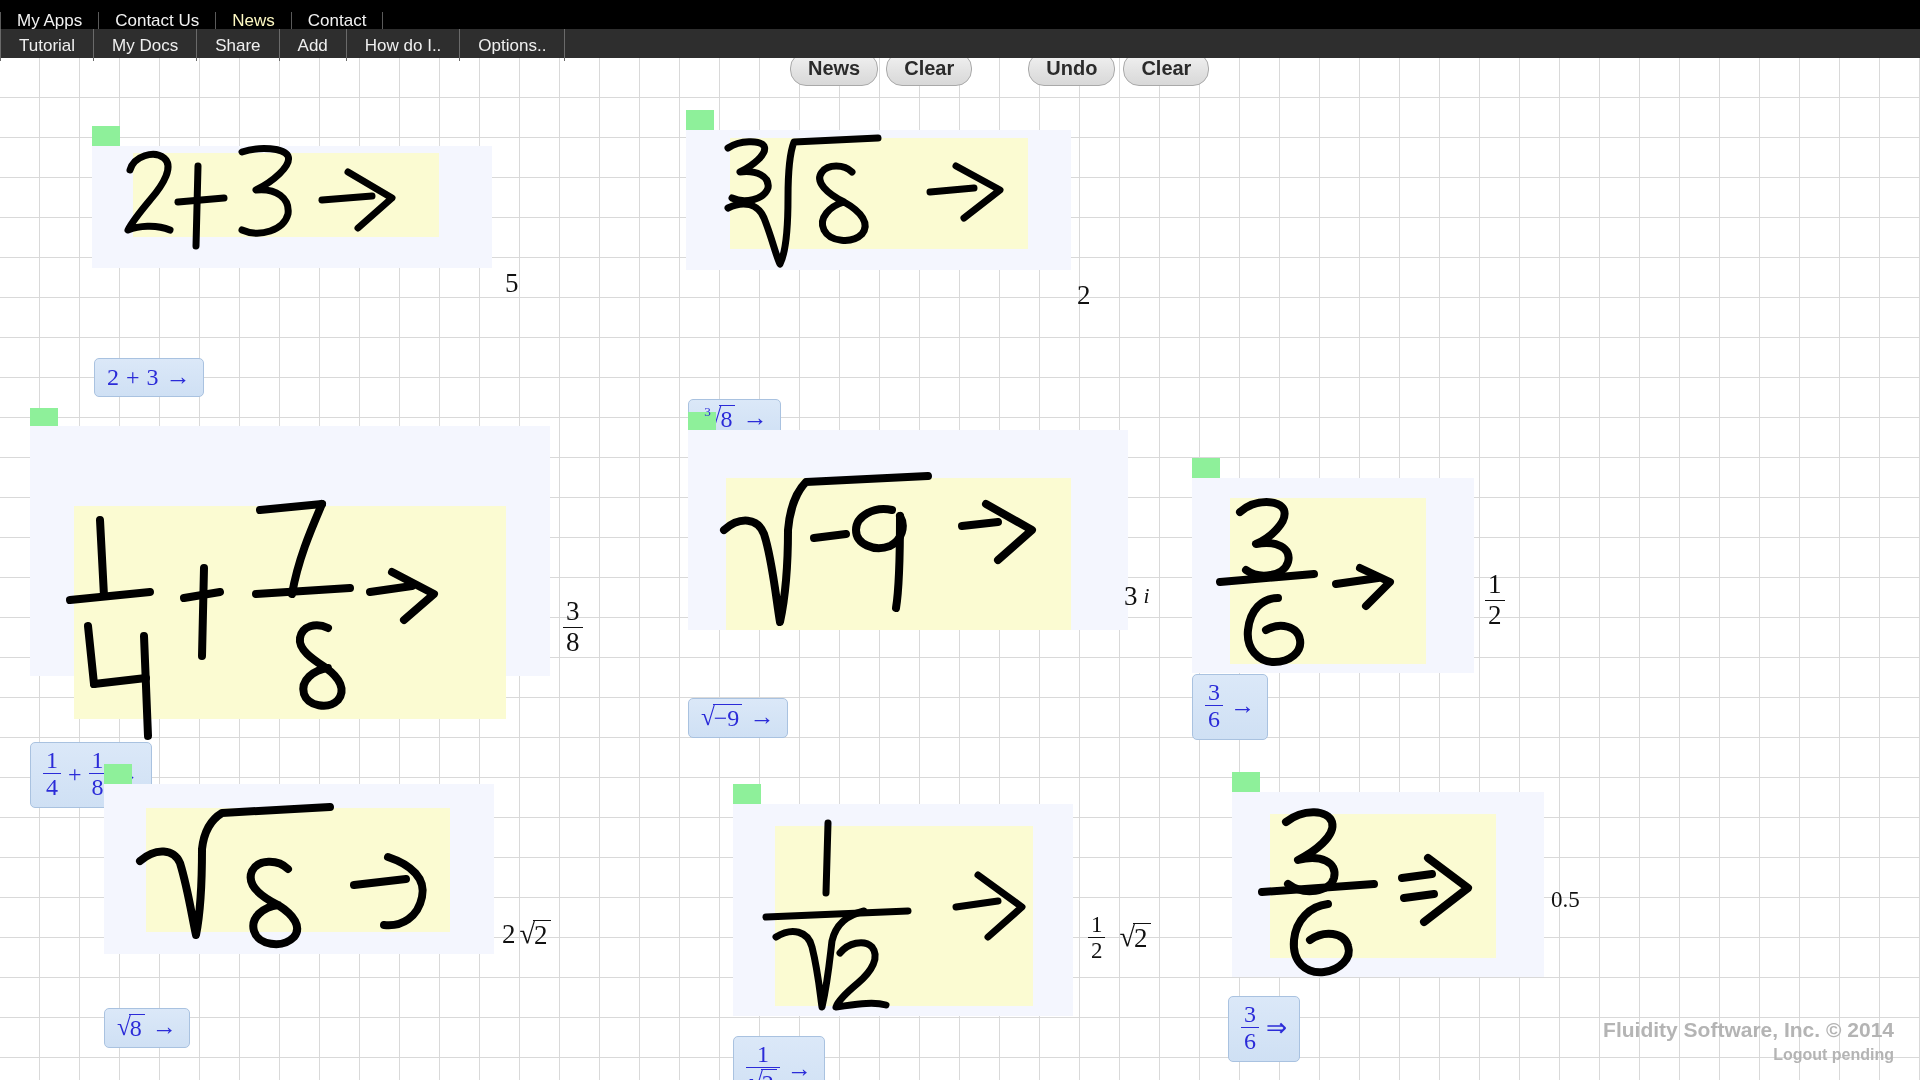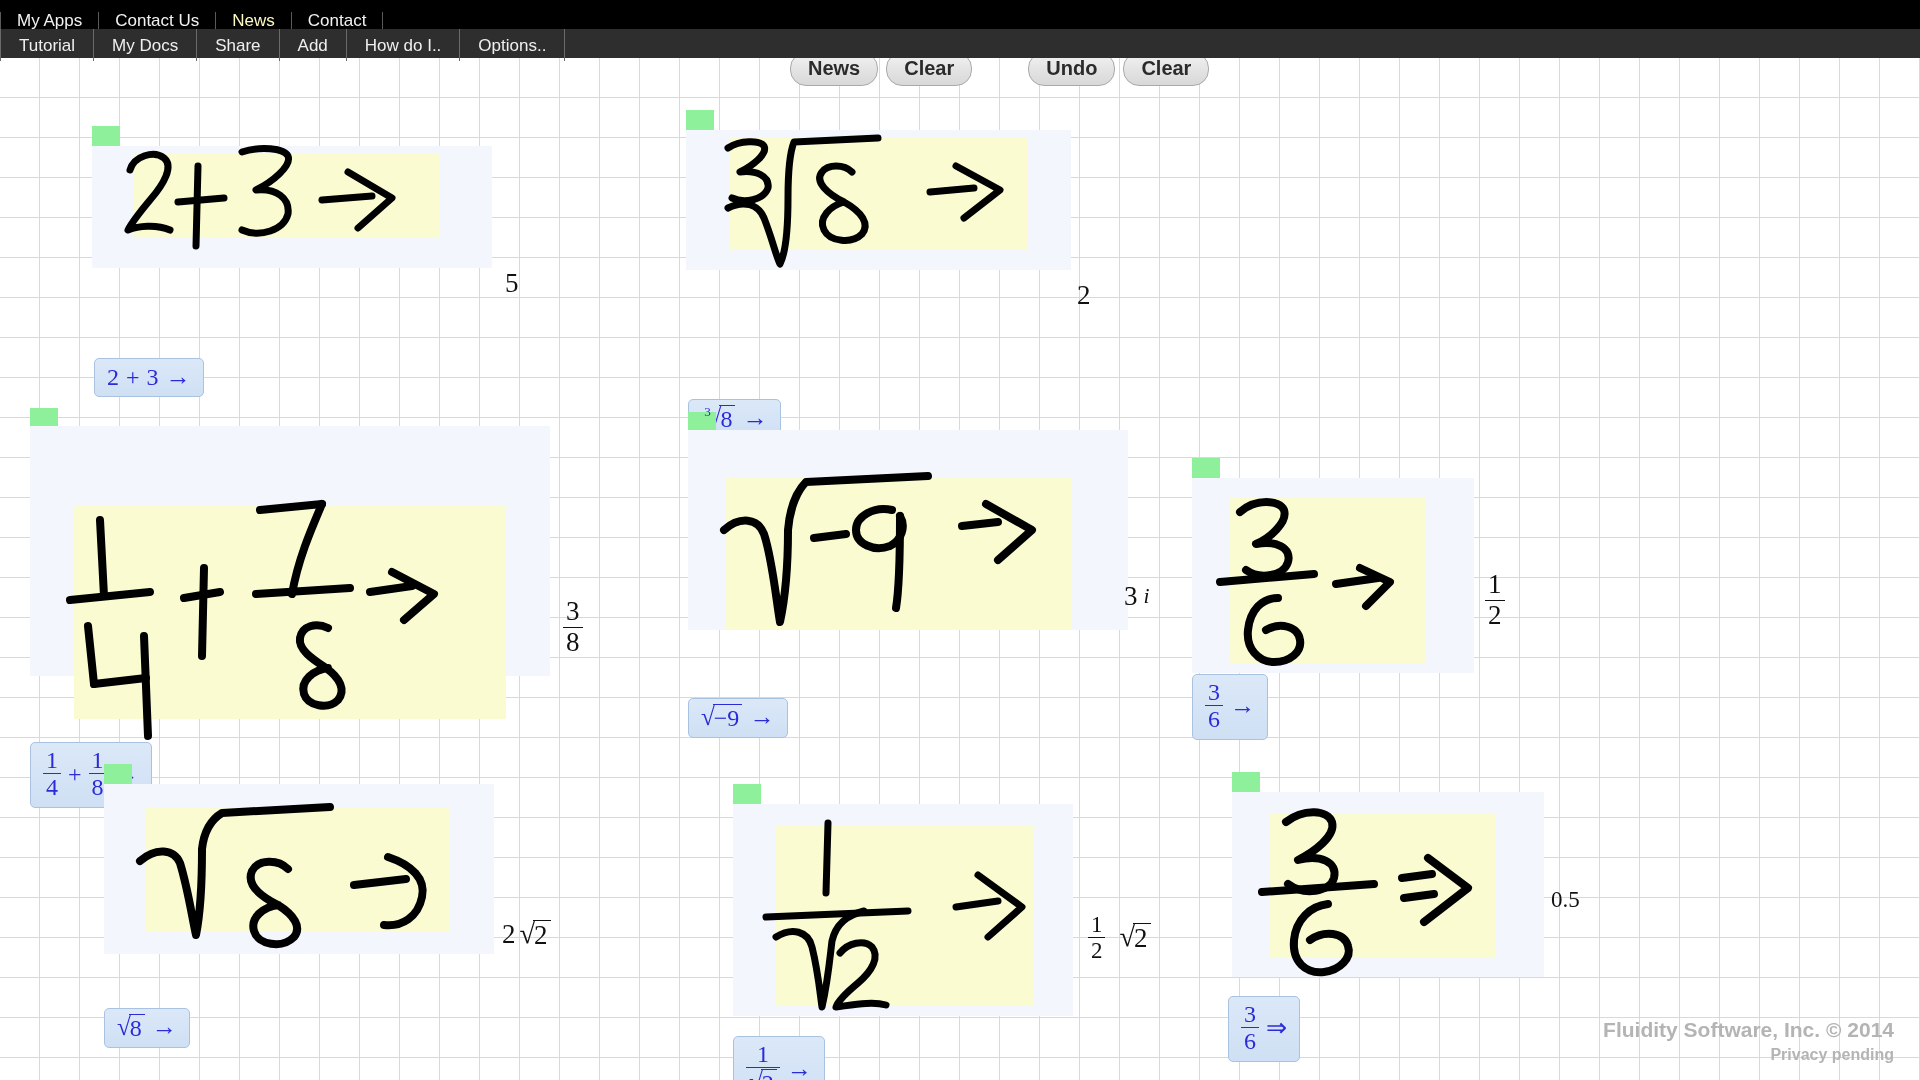--- a/index.html
+++ b/index.html
@@ -444,21 +444,21 @@
         <span class="arrow">⇒</span>
       </span>
     </div>
     <div class="result" style="left:1551px; top:830px; font-size:23px;">
       <span>0.5</span>
     </div>
   </div>
 
   <div id="footer">
     <div class="l1">Fluidity Software, Inc. © 2014</div>
-    <div class="l2">Privacy pending</div>
+    <div class="l2">Logout pending</div>
   </div>
 </div>
 
 <div id="buttonbar">
   <button class="pillbtn">News</button>
   <button class="pillbtn">Clear</button>
   <div class="gap"></div>
   <button class="pillbtn">Undo</button>
   <button class="pillbtn">Clear</button>
 </div>

